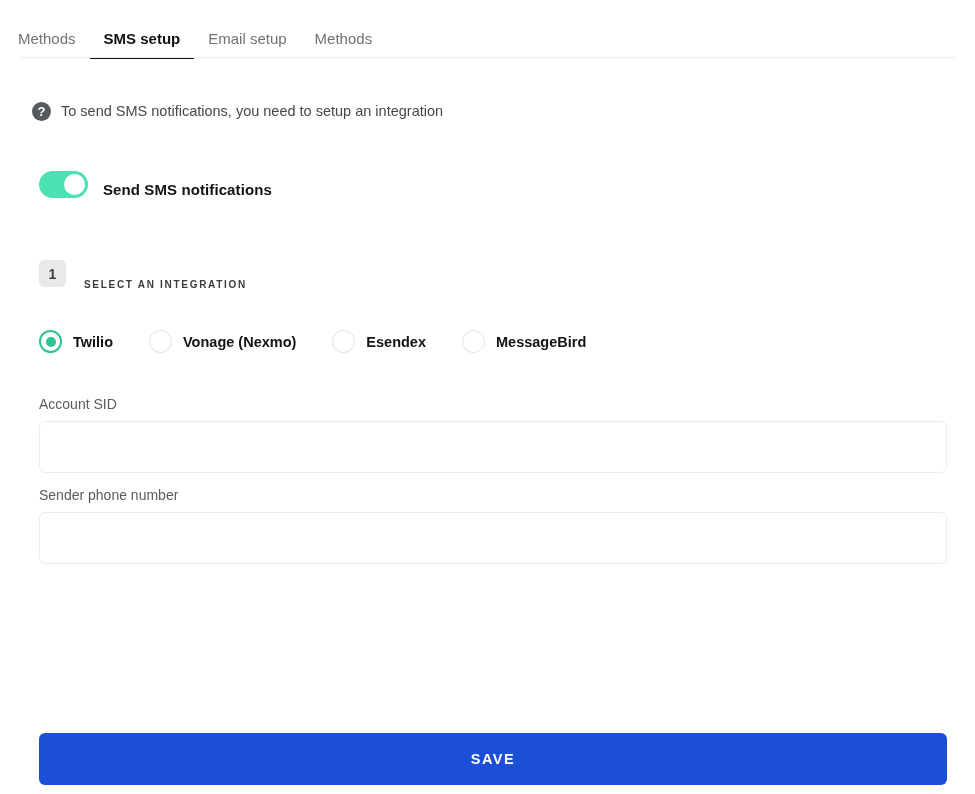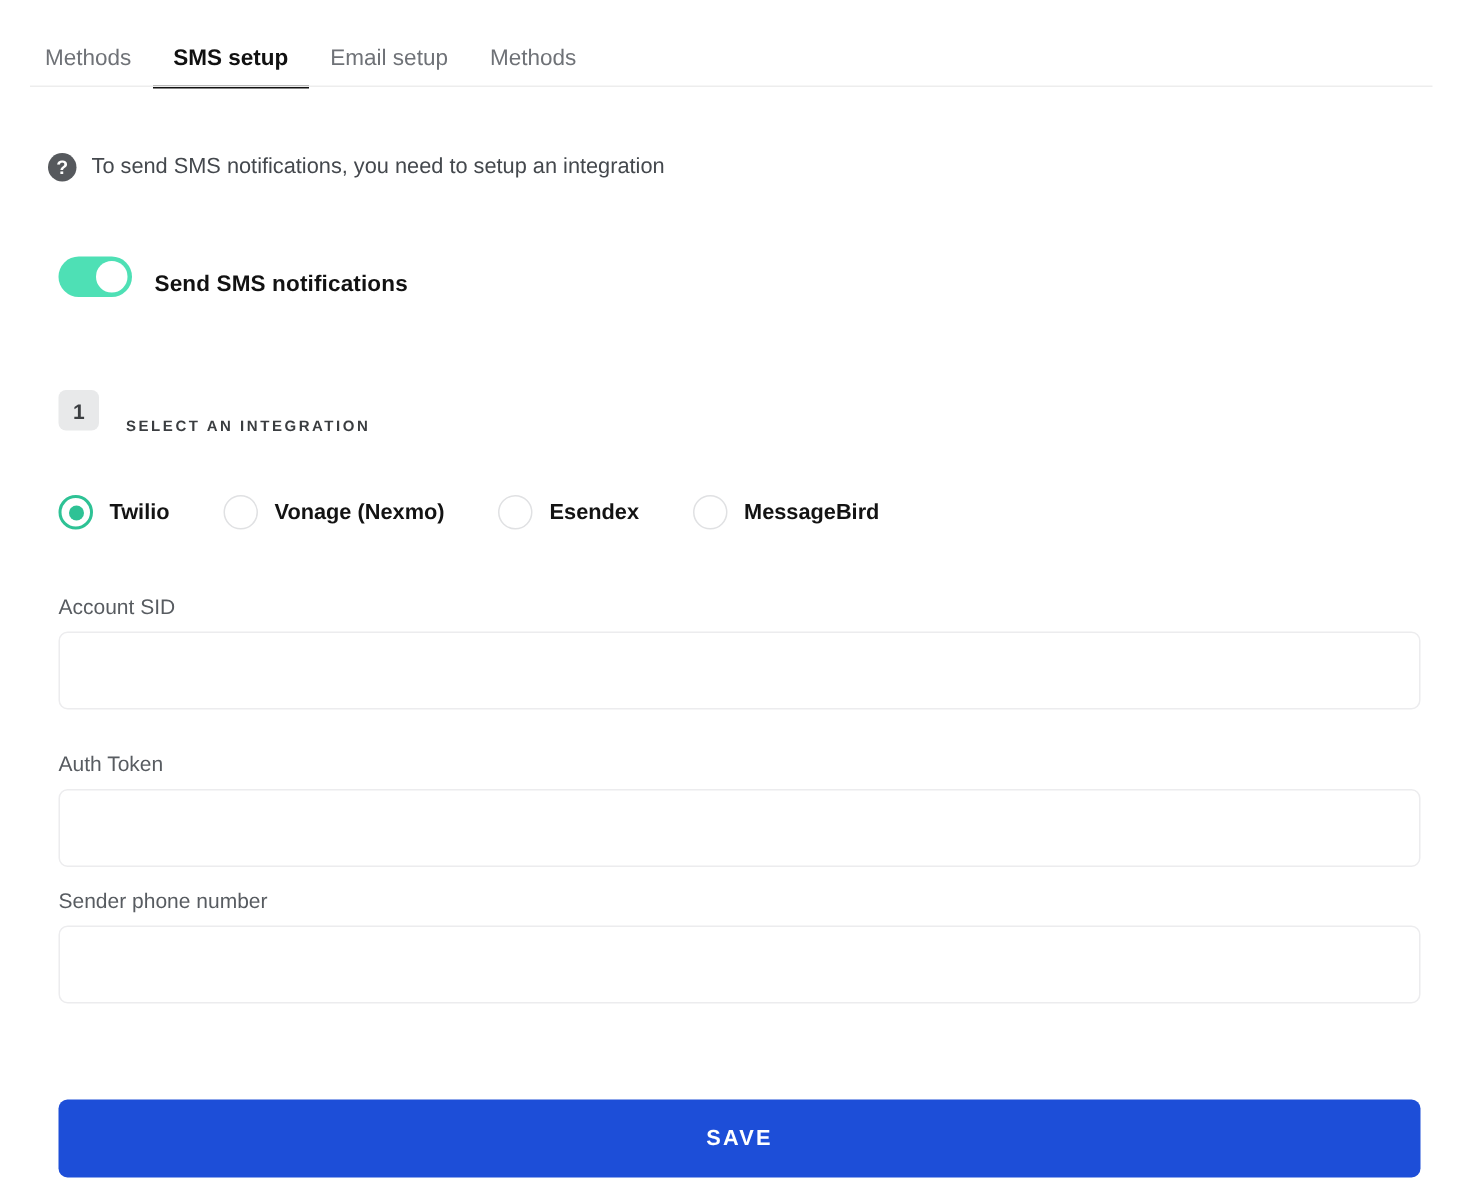--- a/index.html
+++ b/index.html
@@ -28,21 +28,21 @@
   .tabbar-rule {
     position: absolute;
     left: 20px;
     top: 57px;
     width: 935px;
     height: 1px;
     background: #ededed;
   }
   .tabs {
     position: absolute;
-    left: 16px;
+    left: 4px;
     top: 0;
     display: flex;
     align-items: flex-end;
   }
   .tab {
     position: relative;
     padding: 18px 14px 0 14px;
     height: 59px;
     font-size: 15px;
     line-height: 20px;
@@ -312,24 +312,20 @@
       <span class="radio-label">MessageBird</span>
     </label>
 
   </div>
 
   <div class="field field-1">
     <div class="field-label">Account SID</div>
     <input class="field-input" type="text" placeholder="" style="">
   </div>
 
-  <div class="field field-2">
-    <div class="field-label">Auth Token</div>
-    <input class="field-input" type="text" placeholder="" style="">
-  </div>
 
   <div class="field field-3">
     <div class="field-label">Sender phone number</div>
     <input class="field-input" type="text" placeholder="" style="">
   </div>
 
 </div>
 
 <button class="save-button">SAVE</button>
 

